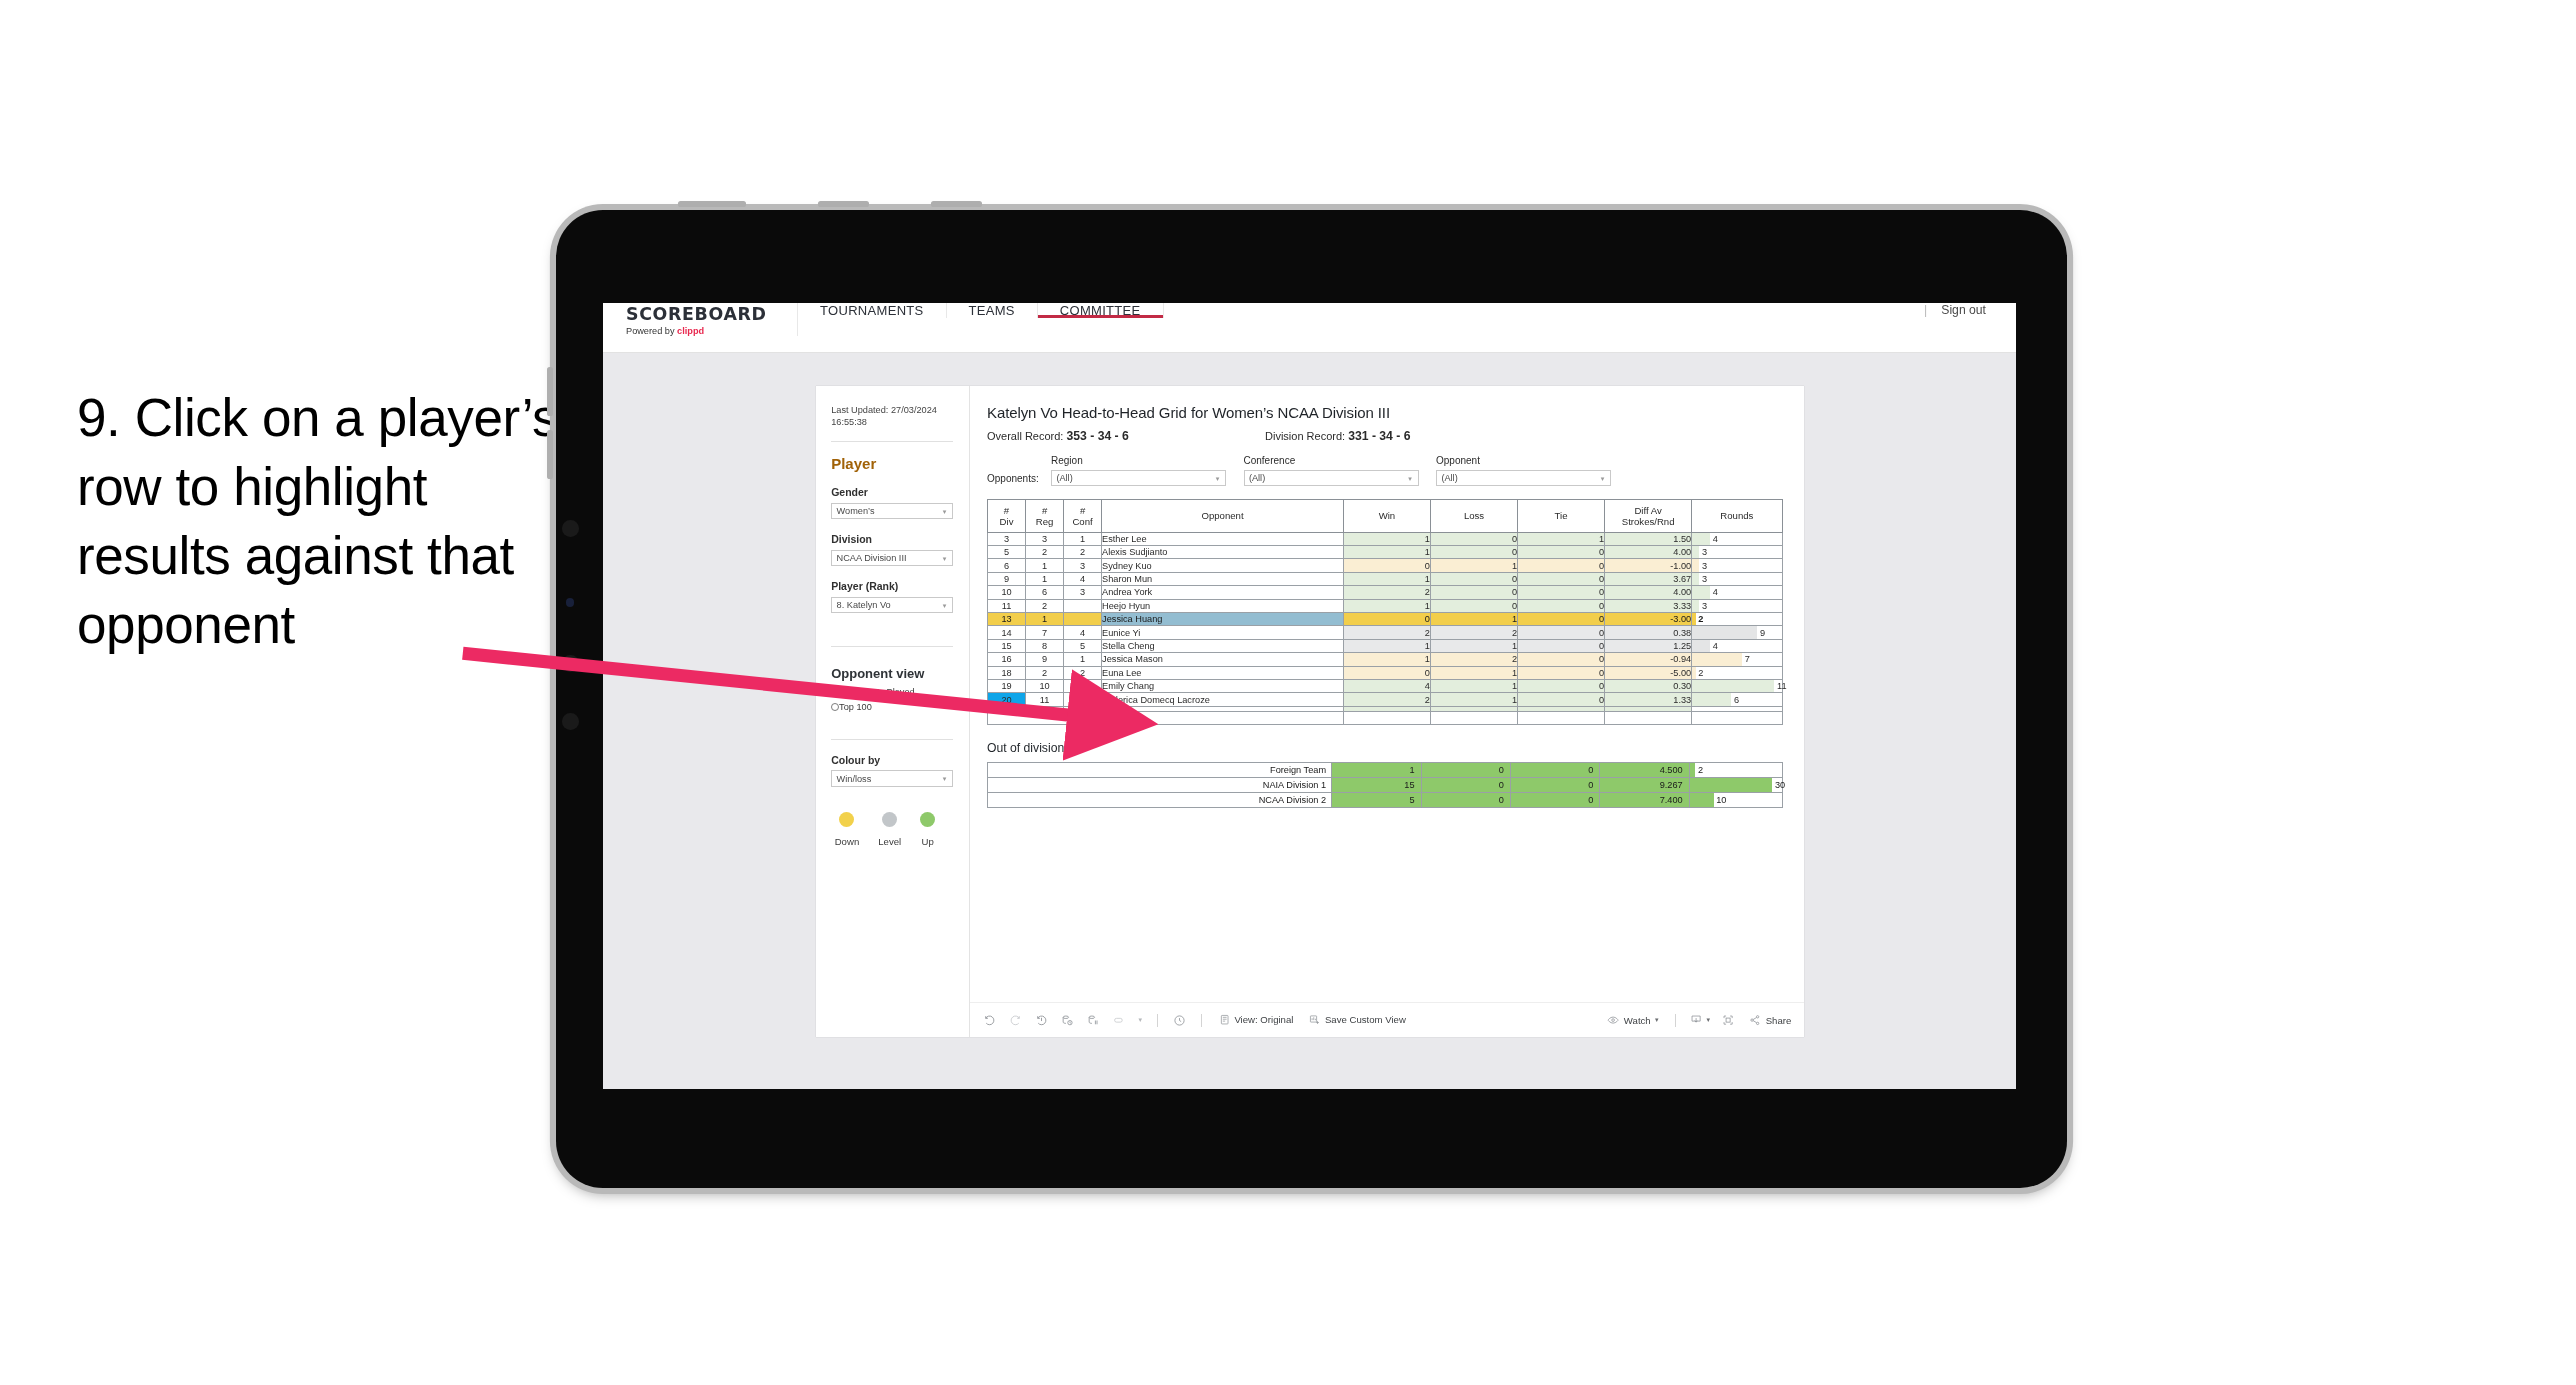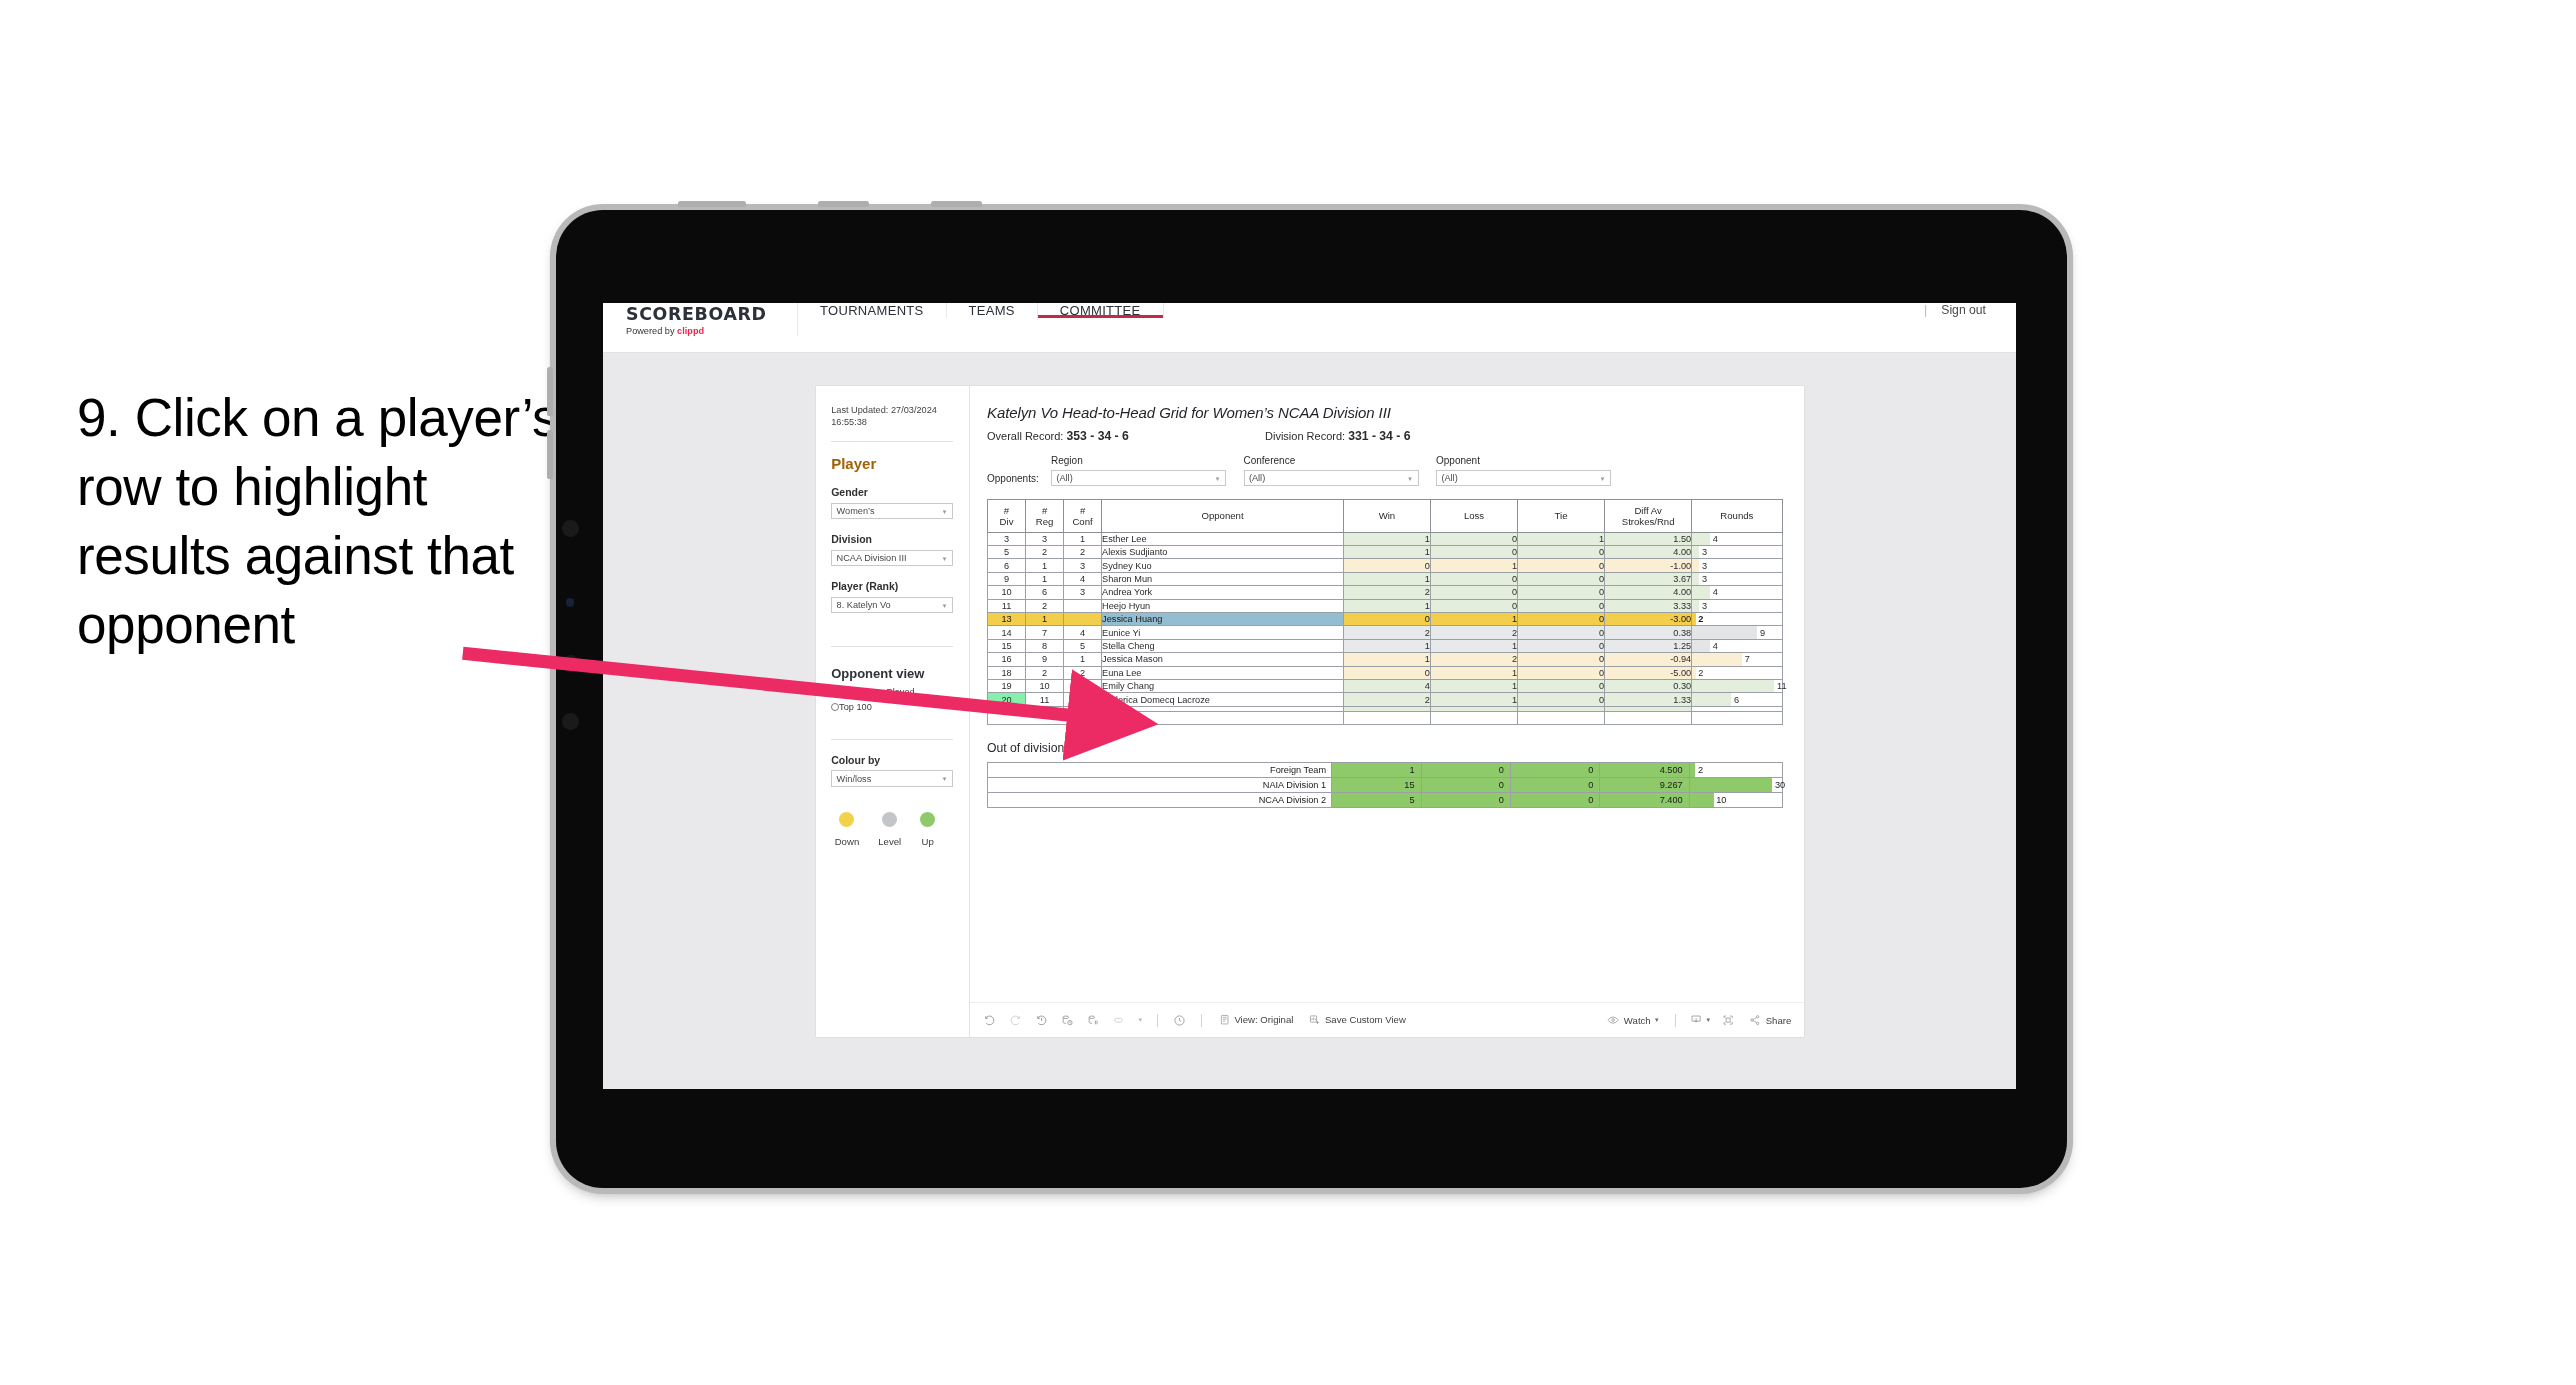--- a/index.html
+++ b/index.html
@@ -141,21 +141,21 @@
     content:""; position:absolute; left:1.4px; top:1.4px; width:3.5px; height:3.5px;
     border-radius:50%; background:#4a4a4a;
   }
   .swatches { display:flex; gap:19px; margin-top: 24.5px; padding-left: 3.5px;}
   .sw-col { display:flex; flex-direction:column; align-items:center; gap:9.6px; }
   .dot { width:15px; height:15px; border-radius:50%; }
   .sw-label { font-size: 9.6px; color:#3b3b3b; }
 
   
   .main { flex:1; padding: 17.5px 21px 0 17.5px; position:relative; }
-  .title { font-size: 15px; color:#1f2328; font-weight:400; letter-spacing:-0.1px;font-style:italic;}
+  .title { font-size: 15px; color:#1f2328; font-weight:400; letter-spacing:-0.1px;}
   .records { display:flex; margin-top: 8.7px; font-size: 11px; color:#2b2b2b; }
   .records .rec1 { width: 278px; }
   .records b { font-size: 12.2px; font-weight:700; }
 
   .filters { margin-top: 12.2px; display:flex; align-items:flex-end; gap:0; }
   .filters .oplabel { font-size: 10px; color:#2b2b2b; width: 64px; padding-bottom:2.6px; }
   .filt { width: 175px; margin-right: 17.5px; }
   .filt-label { font-size: 10px; color:#2b2b2b; margin-bottom:3.5px; }
 
   
@@ -553,21 +553,21 @@
                   <td class="c-num" style="background: rgb(227, 238, 221);">4</td>
                   <td class="c-num" style="background: rgb(227, 238, 221);">1</td>
                   <td class="c-num" style="background: rgb(227, 238, 221);">0</td>
                   <td class="c-num" style="background: rgb(227, 238, 221);">0.30</td>
                   <td class="c-rnd">
                     <span class="rnd-bar" style="width: 92%; background: rgb(227, 238, 221);"></span>
                     <span class="rnd-val" style="left: calc(92% + 2.6px);">11</span>
                   </td>
                 </tr>
                 <tr class="dim">
-                  <td class="c-div" style="background: #86efac;">20</td>
+                  <td class="c-div" style="background: #0ea5e9;">20</td>
                   <td class="c-reg" style="background: rgb(255, 255, 255);">11</td>
                   <td class="c-conf" style="background: rgb(255, 255, 255);">7</td>
                   <td class="c-opp c-opp-in" style="background: rgb(255, 255, 255);">Federica Domecq Lacroze</td>
                   <td class="c-num" style="background: rgb(227, 238, 221);">2</td>
                   <td class="c-num" style="background: rgb(227, 238, 221);">1</td>
                   <td class="c-num" style="background: rgb(227, 238, 221);">0</td>
                   <td class="c-num" style="background: rgb(227, 238, 221);">1.33</td>
                   <td class="c-rnd">
                     <span class="rnd-bar" style="width: 44%; background: rgb(227, 238, 221);"></span>
                     <span class="rnd-val" style="left: calc(44% + 2.6px);">6</span>

